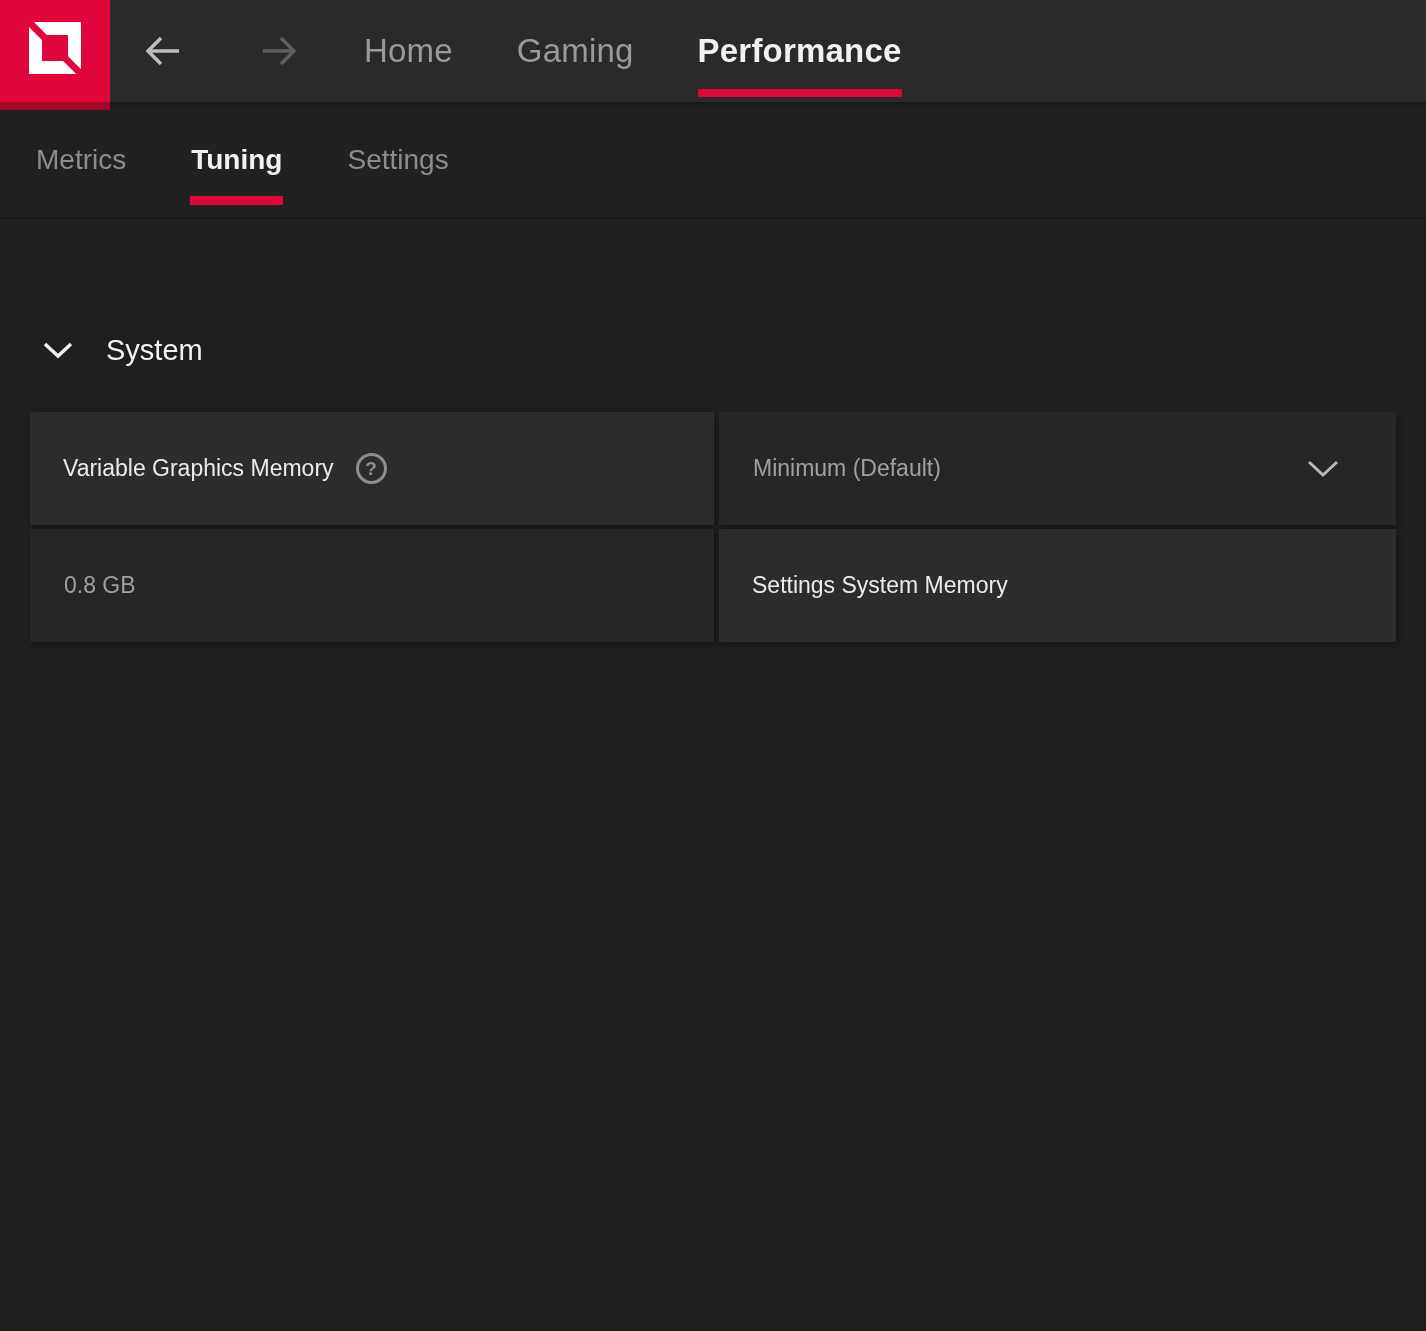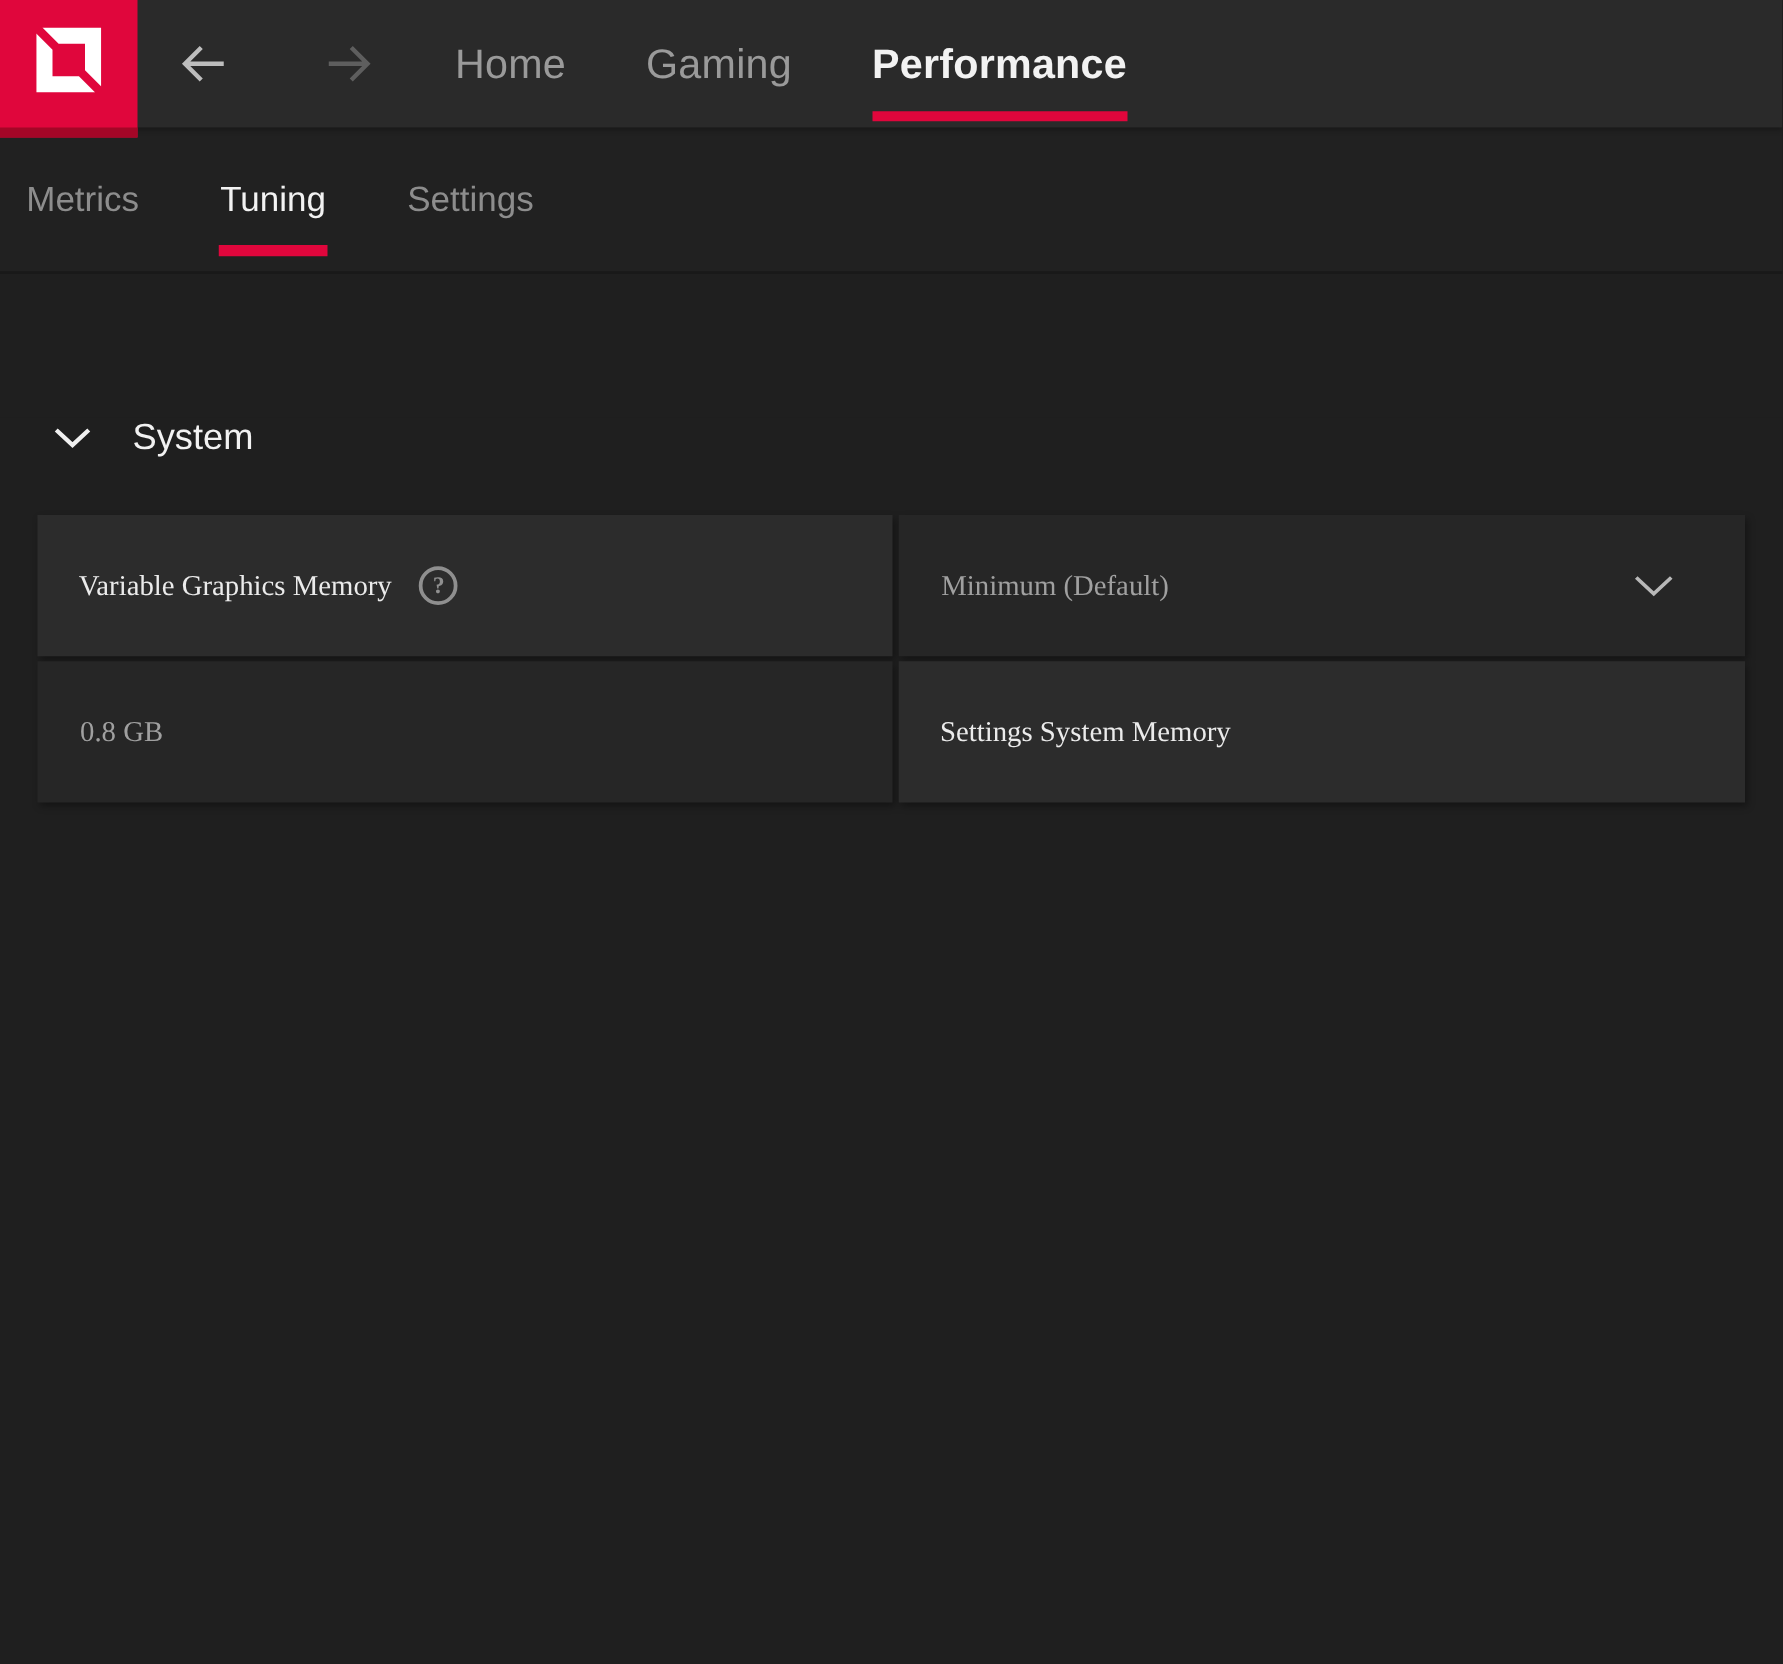--- a/index.html
+++ b/index.html
@@ -51,30 +51,30 @@
   }
   .top-nav-item.active { color:var(--text-bright); font-weight:600; }
   .top-nav-item.active::after {
     content:""; position:absolute; left:0; right:0; bottom:5px;
     height:8px; background:var(--accent);
   }
 
   
   .subbar {
     height:117px; background:var(--subbar-bg);
-    display:flex; align-items:stretch; padding-left:21px; gap:65px;
+    display:flex; align-items:stretch; padding-left:36px; gap:65px;
     border-bottom:2px solid #191919;
     position:relative; z-index:2;
   }
   .sub-nav-item {
     position:relative; display:flex; align-items:center;
     font-size:28px; font-weight:300; color:#8d8d8d;
     cursor:pointer; white-space:nowrap;
   }
-  .sub-nav-item.active { color:var(--text-bright); font-weight:400; }
+  .sub-nav-item.active { color:var(--text-bright); font-weight:700; }
   .sub-nav-item.active::after {
     content:""; position:absolute; left:-1px; right:-1px; bottom:12px;
     height:9px; background:var(--accent);
   }
 
   
   .content { height:1104px; background:var(--content-bg); }
 
   .section-header {
     display:flex; align-items:center;
@@ -86,21 +86,20 @@
   .settings-table {
     margin:45px 30px 0 30px;
     display:grid;
     grid-template-columns:684px 1fr;
     gap:4px 5px;
     filter: drop-shadow(2px 3px 3px rgba(0,0,0,.35));
   }
   .cell {
     height:113px; display:flex; align-items:center;
     font-size:23px;
-    font-family:Liberation Serif, serif;
   }
   .cell-label {
     background:var(--cell-left-bg); color:#ebebeb;
     padding-left:33px; gap:22px;
   }
   .cell-value {
     background:var(--cell-right-bg); color:#a0a0a0;
     padding-left:34px; padding-right:57px;
     justify-content:space-between;
   }

